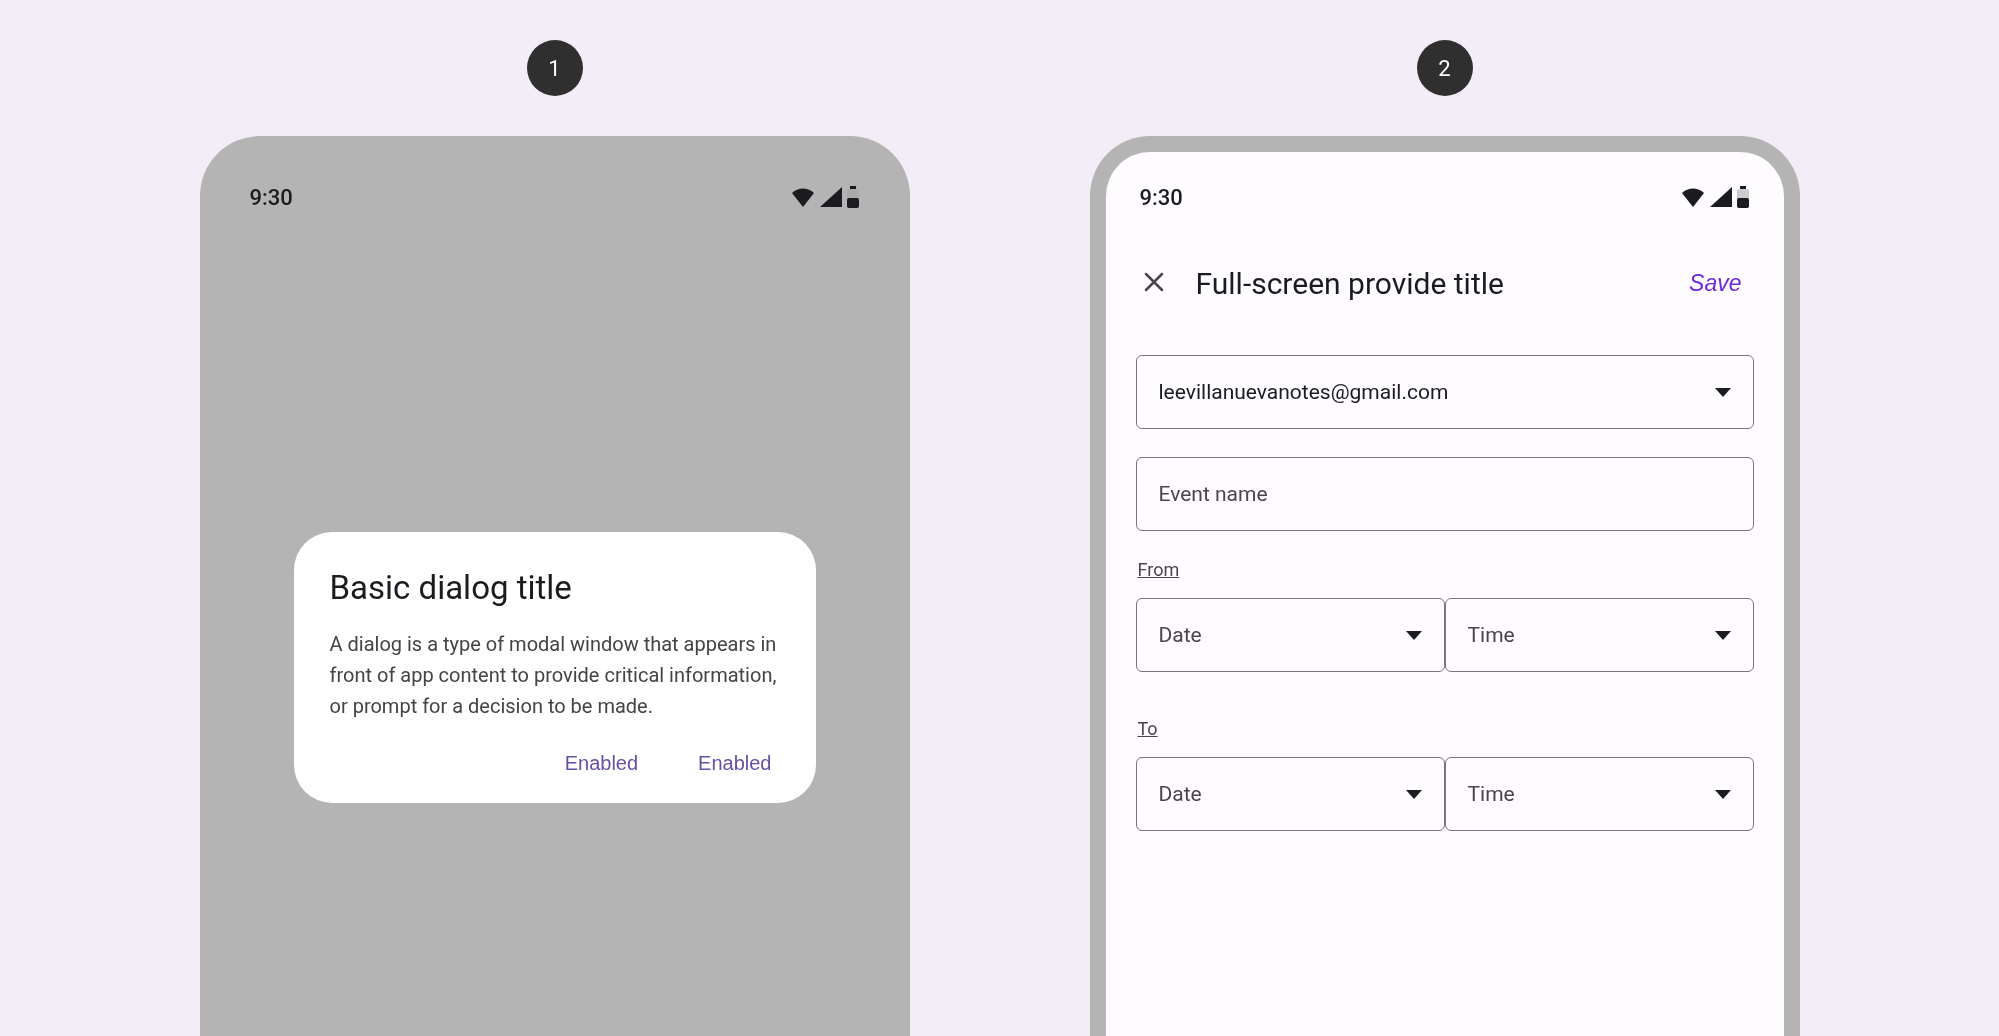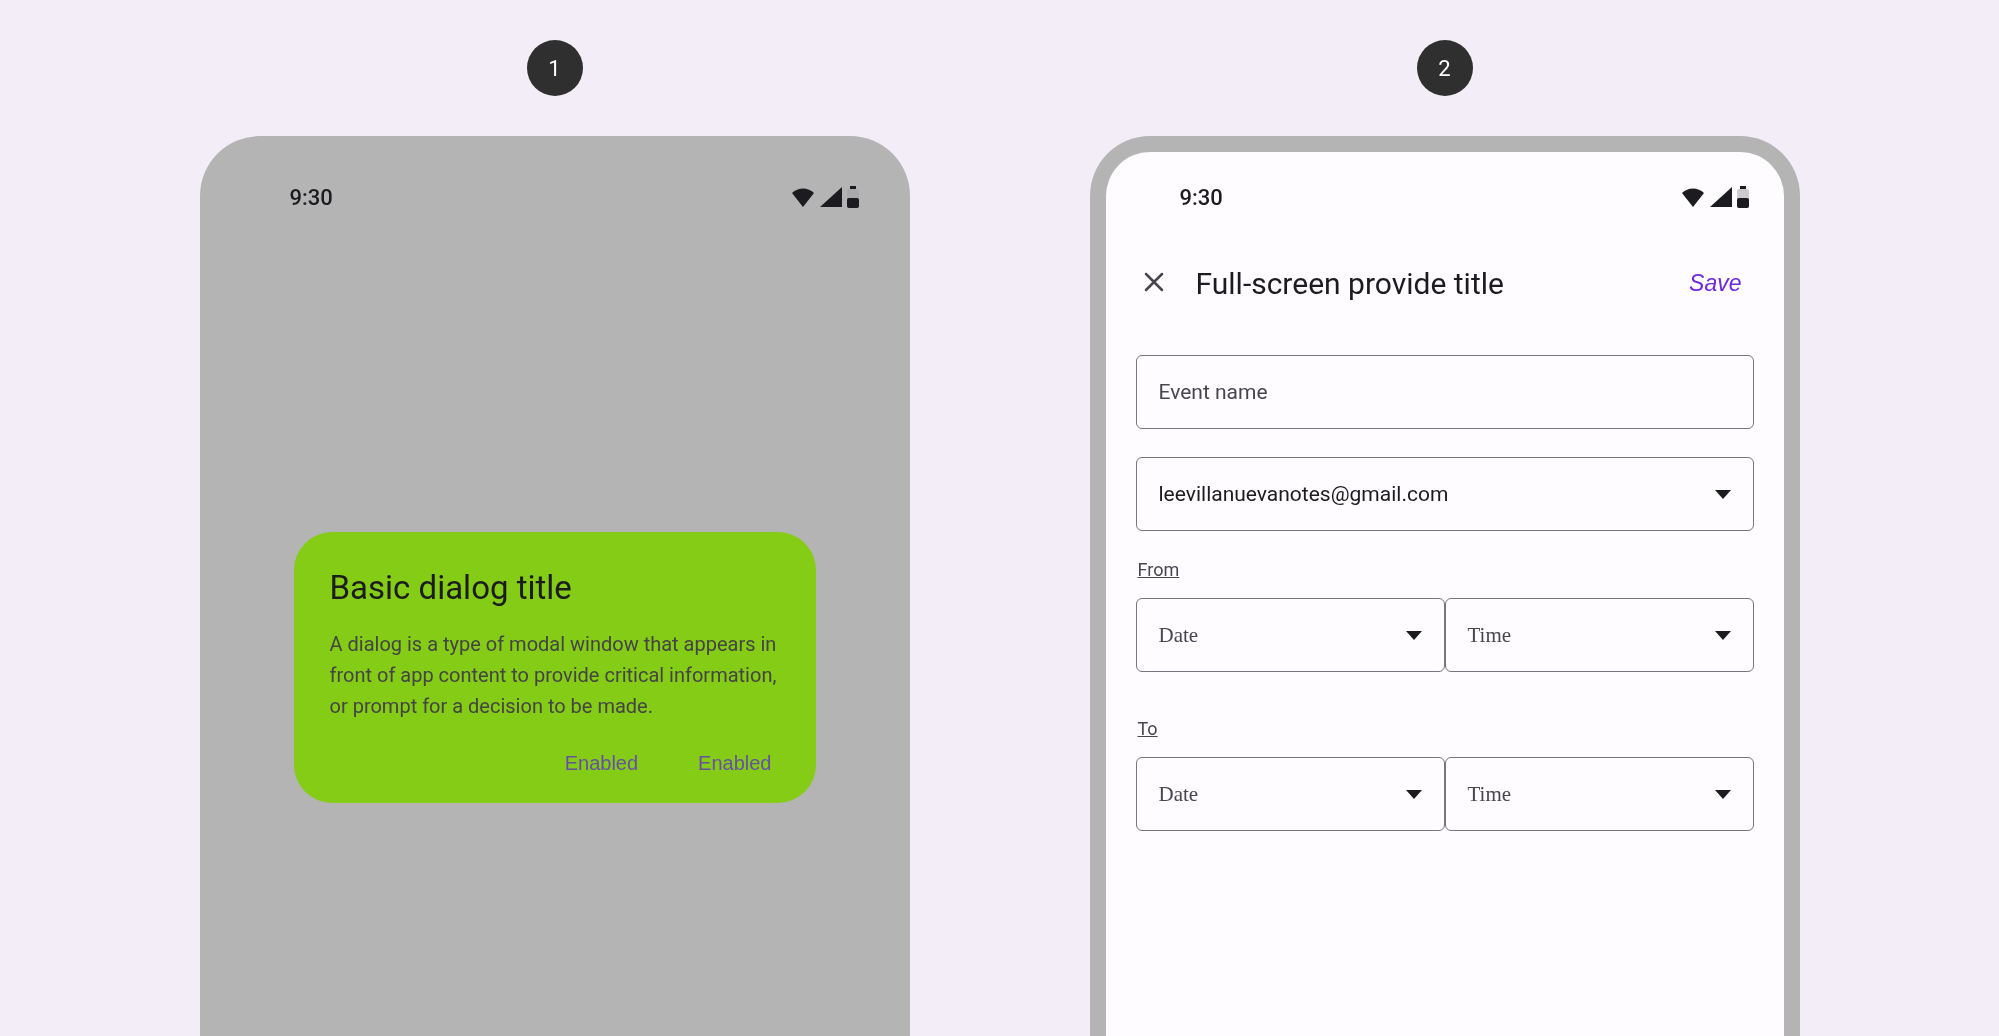--- a/index.html
+++ b/index.html
@@ -51,37 +51,36 @@
     display: flex;
     justify-content: space-between;
     align-items: center;
     padding: 20px 34px 0 34px;
     height: 70px;
   }
   .status-time {
     font-size: 22px;
     font-weight: 500;
     color: #1c1b1f;
-    margin-left: 40px;
   }
   .status-icons {
     display: flex;
     align-items: center;
     gap: 4px;
   }
   .status-icons svg { display: block; }
 
   
   .basic-dialog {
     position: absolute;
     left: 50%;
     top: 380px;
     transform: translateX(-50%);
     width: 522px;
-    background: #84cc16;
+    background: #ffffff;
     border-radius: 38px;
     padding: 36px 36px 28px 36px;
   }
   .dialog-title {
     font-size: 33px;
     font-weight: 400;
     color: #1c1b1f;
     margin-bottom: 22px;
   }
   .dialog-body {
@@ -155,21 +154,20 @@
   .field .placeholder { color: #49454f; }
   .section-label {
     font-size: 18px;
     color: #49454f;
     margin: 28px 0 18px 2px;
     text-decoration: underline;
   }
   .row {
     display: flex;
     margin-bottom: 0;
-    font-family: Liberation Serif, serif;
   }
   .row .field { flex: 1; margin-bottom: 18px; }
   .caret {
     width: 0; height: 0;
     border-left: 8px solid transparent;
     border-right: 8px solid transparent;
     border-top: 9px solid #1c1b1f;
   }
 </style>
 </head>
@@ -232,26 +230,26 @@
           <svg width="24" height="24" viewBox="0 0 24 24">
               <path d="M4 4 L20 20 M20 4 L4 20" stroke="#49454f" stroke-width="2.5" stroke-linecap="round"></path>
             </svg>
         </button>
         <div class="fs-title">Full-screen provide title</div>
         <button class="save-btn">Save</button>
       </div>
 
       <div class="form-area">
         <div class="field">
-          <span class="placeholder">Event name</span>
-        </div>
-        <div class="field">
           <span>leevillanuevanotes@gmail.com</span>
           <span class="caret"></span>
         </div>
+        <div class="field">
+          <span class="placeholder">Event name</span>
+        </div>
 
         <div class="section-label">From</div>
         <div class="row">
           <div class="field">
             <span class="placeholder">Date</span>
             <span class="caret"></span>
           </div>
           <div class="field">
             <span class="placeholder">Time</span>
             <span class="caret"></span>

